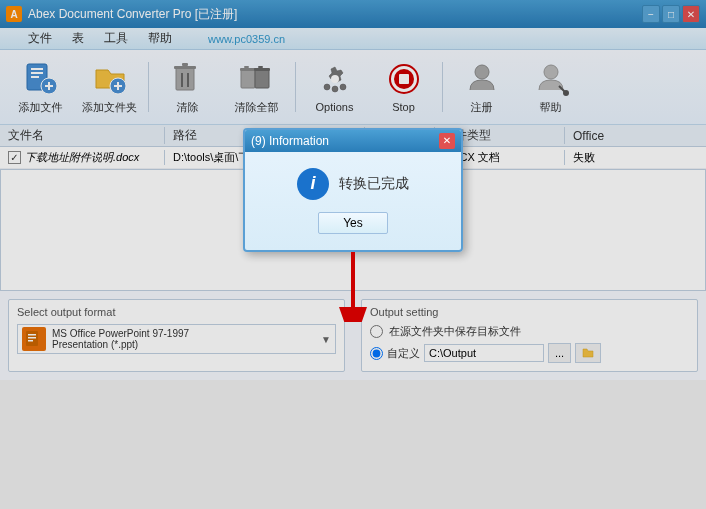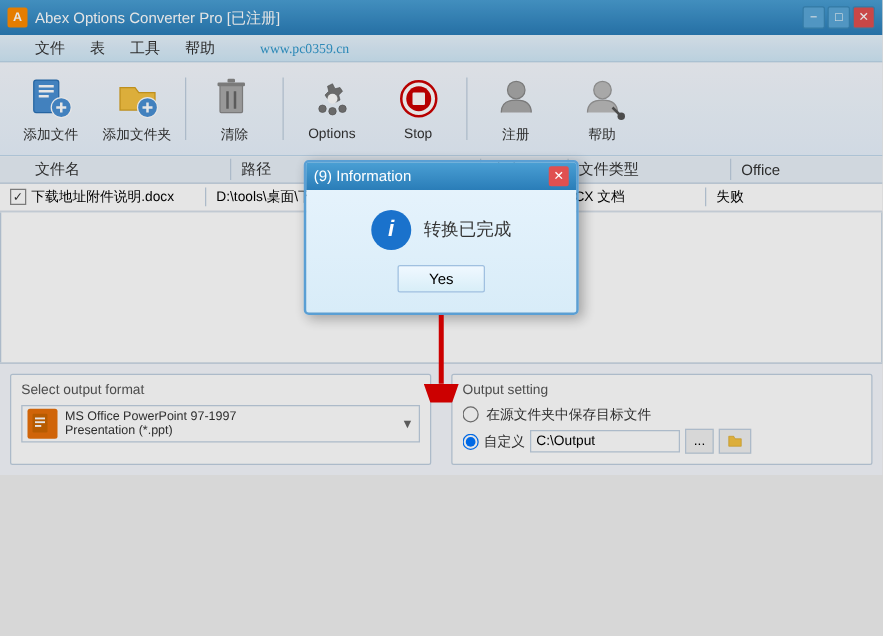--- a/index.html
+++ b/index.html
@@ -76,21 +76,20 @@
     .menu-item {
       font-size: 12px;
       color: #333;
       cursor: pointer;
       padding: 2px 4px;
     }
     .menu-watermark {
       color: #3399cc;
       font-size: 11px;
       margin-left: 20px;
-      font-family: Liberation Serif, serif;
     }
 
     
     .toolbar {
       background: linear-gradient(to bottom, #f5f9fe, #e8f2fd);
       height: 75px;
       display: flex;
       align-items: center;
       padding: 16px 8px;
       gap: 4px;
@@ -131,21 +130,20 @@
       background: white;
       flex: 1;
       border-bottom: 1px solid #c0d0e0;
     }
     .file-list-header {
       display: flex;
       background: #e8f0f8;
       border-bottom: 1px solid #c0d0e0;
       height: 22px;
       align-items: center;
-      padding-left: 20px;
     }
     .col-name { width: 165px; padding-left: 8px; border-right: 1px solid #c0d0e0; }
     .col-path { width: 200px; padding-left: 8px; border-right: 1px solid #c0d0e0; }
     .col-size { width: 70px; padding-left: 8px; border-right: 1px solid #c0d0e0; }
     .col-type { width: 130px; padding-left: 8px; border-right: 1px solid #c0d0e0; }
     .col-status { flex: 1; padding-left: 8px; }
 
     .file-list-header span { font-size: 12px; color: #333; }
 
     .file-row {
@@ -340,21 +338,21 @@
       font-size: 10px;
       color: #333;
     }
   </style>
 </head>
 <body>
 
 <div class="title-bar">
   <div class="title-bar-left">
     <div class="title-icon">A</div>
-    <span class="title-text">Abex Options Converter Pro [已注册]</span>
+    <span class="title-text">Abex Document Converter Pro [已注册]</span>
   </div>
   <div class="title-controls">
     <div class="title-btn">−</div>
     <div class="title-btn">□</div>
     <div class="title-btn close">✕</div>
   </div>
 </div>
 
 <div class="menu-bar">
   <span class="menu-item">文件</span>
@@ -401,20 +399,33 @@
         <rect x="6" y="8" width="18" height="22" rx="1" fill="#aaa" stroke="#888" stroke-width="1"></rect>
         <rect x="4" y="6" width="22" height="3" rx="1" fill="#888"></rect>
         <rect x="12" y="3" width="6" height="3" rx="1" fill="#888"></rect>
         <line x1="12" y1="13" x2="12" y2="27" stroke="#666" stroke-width="2"></line>
         <line x1="18" y1="13" x2="18" y2="27" stroke="#666" stroke-width="2"></line>
       </svg>
     </div>
     <span class="toolbar-label">清除</span>
   </div>
 
+  <div class="toolbar-btn">
+    <div class="toolbar-icon">
+      <svg width="36" height="36" viewBox="0 0 36 36">
+        <rect x="2" y="10" width="14" height="18" rx="1" fill="#aaa" stroke="#888" stroke-width="1"></rect>
+        <rect x="1" y="8" width="16" height="3" rx="1" fill="#888"></rect>
+        <rect x="5" y="6" width="5" height="2" rx="1" fill="#888"></rect>
+        <rect x="16" y="10" width="14" height="18" rx="1" fill="#888" stroke="#666" stroke-width="1"></rect>
+        <rect x="15" y="8" width="16" height="3" rx="1" fill="#666"></rect>
+        <rect x="19" y="6" width="5" height="2" rx="1" fill="#666"></rect>
+      </svg>
+    </div>
+    <span class="toolbar-label">清除全部</span>
+  </div>
 
   <div class="toolbar-separator"></div>
 
   <div class="toolbar-btn">
     <div class="toolbar-icon">
       <svg width="36" height="36" viewBox="0 0 36 36">
         <path d="M18 6 l2 4 4-1 2 3-3 3 1 4-4 2-2-4-4 1-2-3 3-3-1-4z" fill="#777" stroke="#555" stroke-width="0.5"></path>
         <circle cx="18" cy="18" r="4" fill="white"></circle>
         <circle cx="18" cy="28" r="3" fill="#777" stroke="#555" stroke-width="0.5"></circle>
         <circle cx="10" cy="26" r="3" fill="#777" stroke="#555" stroke-width="0.5"></circle>
@@ -465,21 +476,21 @@
     <span class="col-name">文件名</span>
     <span class="col-path">路径</span>
     <span class="col-size">大小</span>
     <span class="col-type">文件类型</span>
     <span class="col-status">Office</span>
   </div>
 
   <div class="file-row">
     <span class="col-name">
       <div class="file-checkbox">✓</div>
-      <span style="font-size:11px;">下载地址附件说明.docx</span>
+      <span style="font-size:11px;font-style:italic;">下载地址附件说明.docx</span>
     </span>
     <span class="col-path" style="font-size:11px;overflow:hidden;white-space:nowrap;">D:\tools\桌面\下载地址...</span>
     <span class="col-size" style="font-size:11px;padding-left:8px;">180KB</span>
     <span class="col-type" style="font-size:11px;padding-left:8px;">DOCX 文档</span>
     <span class="col-status" style="font-size:11px;">失败</span>
   </div>
 </div>
 
 <div style="background:white; flex:1; height:120px; border-left:1px solid #c0d0e0; border-right:1px solid #c0d0e0;"></div>
 

